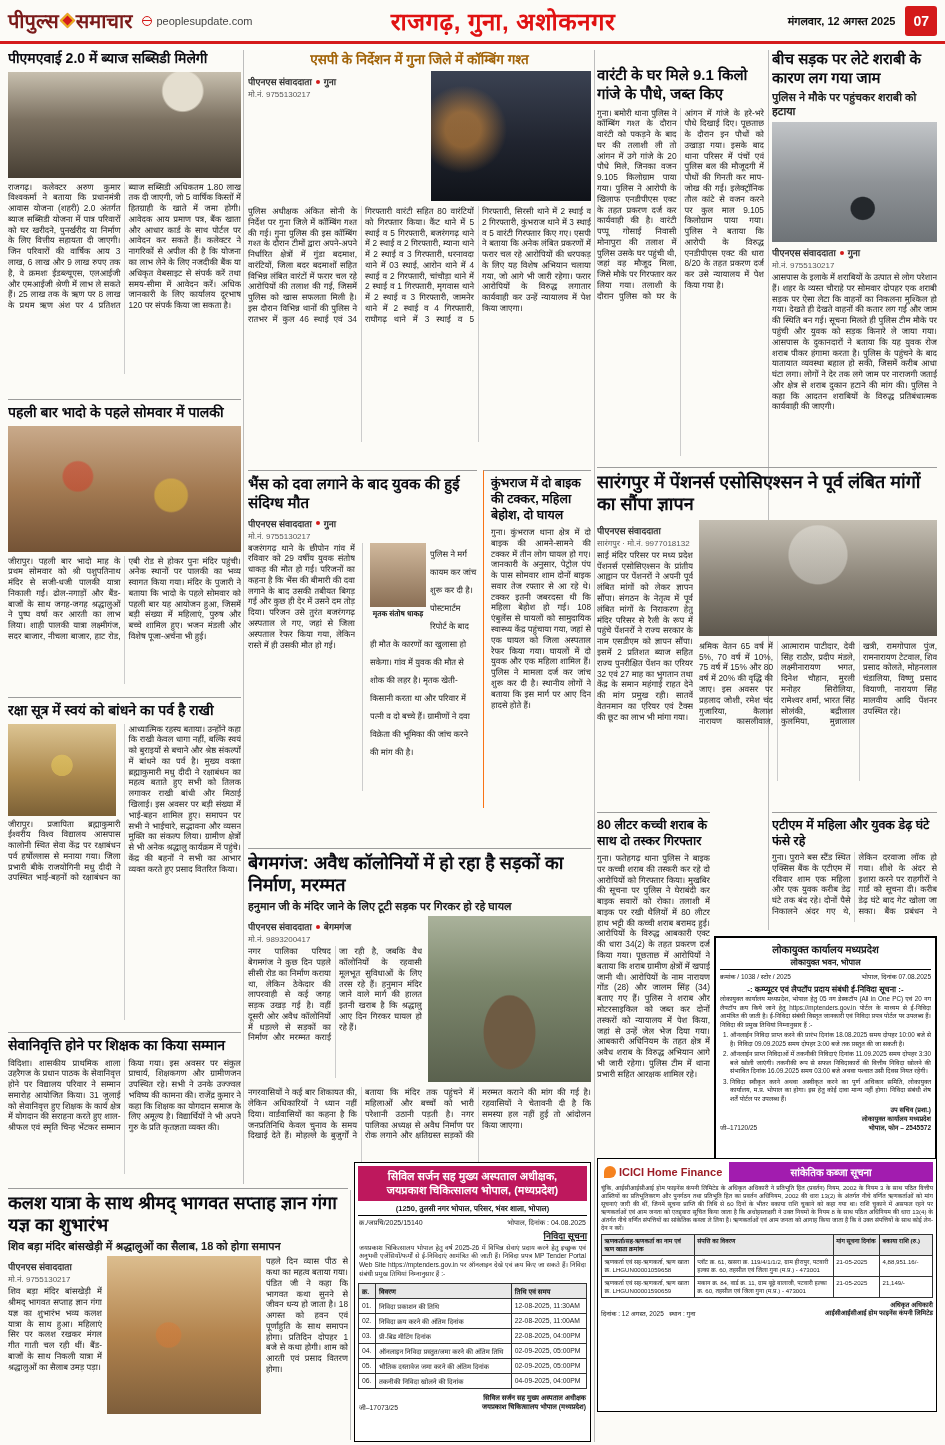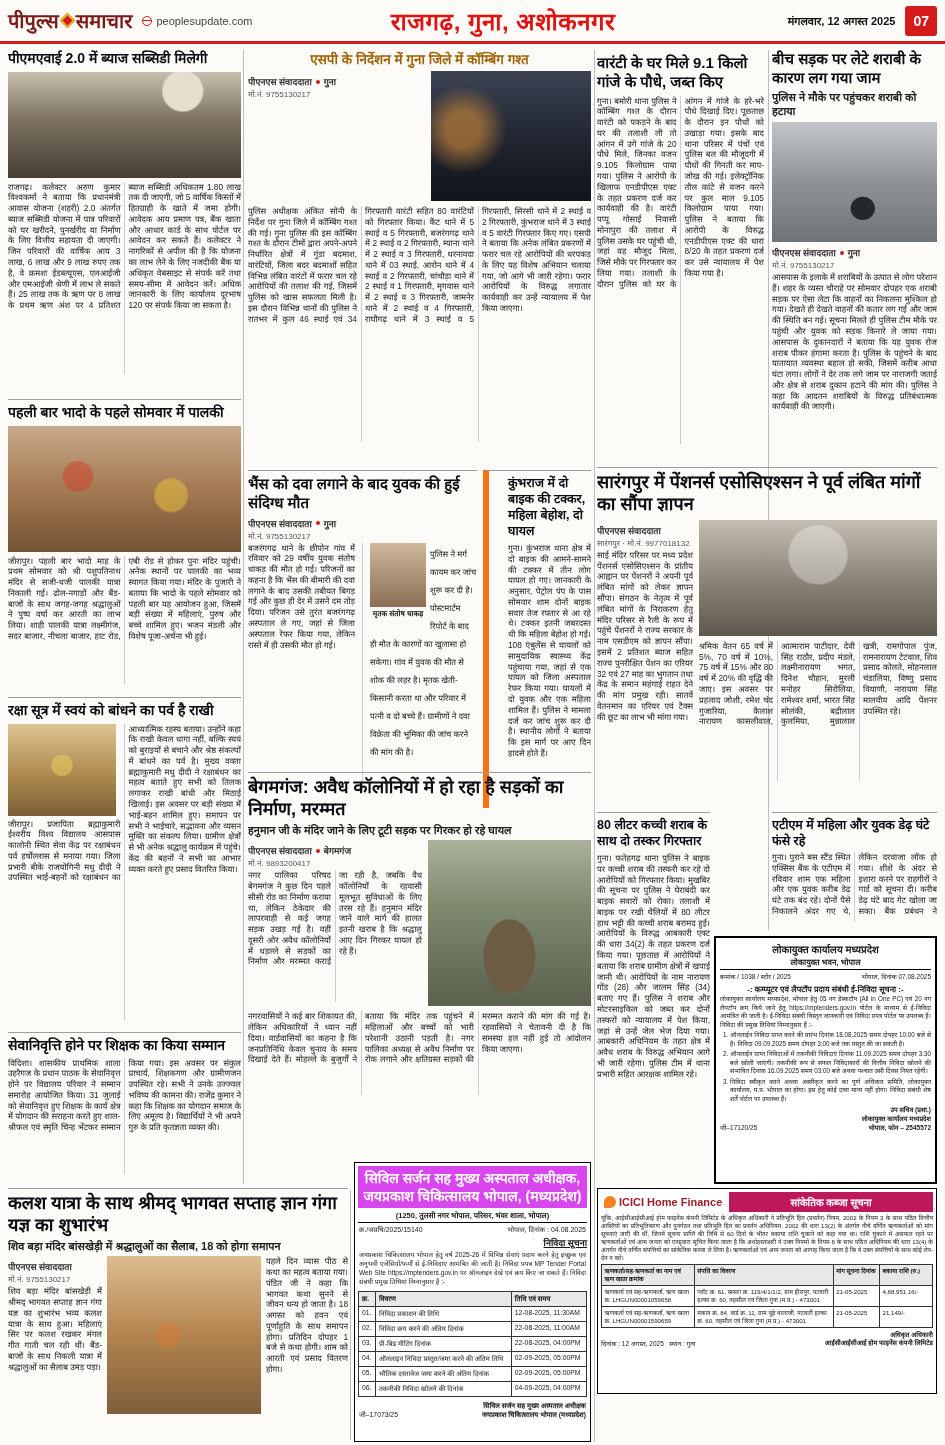--- a/index.html
+++ b/index.html
@@ -45,21 +45,21 @@
   .ph-palki    { background:radial-gradient(circle at 30% 40%, rgba(210,60,40,.5) 0 8%, rgba(0,0,0,0) 9%),radial-gradient(circle at 70% 55%, rgba(230,190,60,.55) 0 9%, rgba(0,0,0,0) 10%),linear-gradient(180deg,#c9aa8b 0%,#a37a52 50%,#745336 100%); }
   .ph-portrait { background:linear-gradient(180deg,#d0b89c 0%,#8a6f55 100%); }
   .ph-rakhi    { background:radial-gradient(circle at 50% 45%, rgba(240,210,90,.5) 0 14%, rgba(0,0,0,0) 15%),linear-gradient(180deg,#dcc492 0%,#ad8a4f 55%,#7b6036 100%); }
   .ph-road     { background:radial-gradient(ellipse at 50% 70%, #6e5b43 0 22%, rgba(0,0,0,0) 23%),linear-gradient(180deg,#aab29b 0%,#7e896e 40%,#5a614e 100%); }
   .ph-pension  { background:radial-gradient(circle at 50% 30%, rgba(250,250,245,.35) 0 20%, rgba(0,0,0,0) 21%),linear-gradient(180deg,#c4beb2 0%,#8d867a 50%,#5d574d 100%); }
   .ph-bhagwat  { background:radial-gradient(circle at 40% 50%, rgba(220,120,50,.45) 0 10%, rgba(0,0,0,0) 11%),linear-gradient(180deg,#dcbd8e 0%,#b3844e 50%,#7e5e3b 100%); }
   .wrap-photo { float:left; margin:0 5px 3px 0; }
 
   
   .notice-box { border:1.5px solid #000; background:#fff; padding:3px; font-size:7px; }
-  .tnd-head { background:#d946ef; color:#fff; text-align:center; font-weight:700; font-size:14px; line-height:1.3; padding:3px 2px; }
+  .tnd-head { background:#be185d; color:#fff; text-align:center; font-weight:700; font-size:11px; line-height:1.3; padding:3px 2px; }
   .tnd-addr { text-align:center; font-size:7.5px; font-weight:700; padding:2px 0; border-bottom:1px solid #000; }
   .tnd-ref { display:flex; justify-content:space-between; font-size:7px; padding:2px 1px; }
   .tnd-title { text-align:right; font-weight:700; font-size:9px; text-decoration:underline; }
   .tnd-intro { font-size:6.6px; line-height:1.35; text-align:justify; padding:2px 1px; }
   .tnd-table { width:100%; border-collapse:collapse; font-size:6.8px; margin-top:2px; }
   .tnd-table th,.tnd-table td { border:1px solid #333; padding:2.5px 3px; text-align:left; vertical-align:top; }
   .tnd-table th { background:#e8e8e8; font-weight:700; }
   .tnd-foot { display:flex; justify-content:space-between; align-items:flex-end; font-size:6.8px; padding:4px 1px 0; }
   .tnd-sign { text-align:right; font-weight:700; line-height:1.35; }
 
@@ -71,21 +71,21 @@
   .lk-body { font-size:6.3px; line-height:1.35; text-align:justify; margin-top:1px; }
   .lk-points { margin:2px 0 0 10px; font-size:6.3px; line-height:1.35; text-align:justify; }
   .lk-points li { margin-bottom:2px; }
   .lk-foot { display:flex; justify-content:space-between; align-items:flex-end; font-size:6.5px; margin-top:3px; }
   .lk-sign { text-align:right; font-weight:700; line-height:1.35; }
 
   .icici-box { border:1.5px solid #000; background:#fff; padding:3px; }
   .ic-head { display:flex; gap:4px; align-items:stretch; }
   .ic-brand { display:flex; align-items:center; gap:3px; font-weight:700; font-size:11px; color:#9c1d26; white-space:nowrap; padding:0 3px; }
   .ic-sym { width:12px; height:12px; background:#f58220; border-radius:50% 50% 50% 0; display:inline-block; }
-  .ic-bar { flex:1; background:#be185d; color:#fff; font-weight:700; font-size:10px; text-align:center; padding:3px 0; }
+  .ic-bar { flex:1; background:#a21caf; color:#fff; font-weight:700; font-size:10px; text-align:center; padding:3px 0; }
   .ic-intro { font-size:6.1px; line-height:1.32; text-align:justify; padding:2px 0; }
   .ic-table { width:100%; border-collapse:collapse; font-size:6.1px; }
   .ic-table th,.ic-table td { border:1px solid #333; padding:2px 2.5px; vertical-align:top; text-align:left; line-height:1.3; }
   .ic-table th { background:#e8e8e8; font-weight:700; }
   .ic-foot { display:flex; justify-content:space-between; align-items:flex-end; font-size:6.5px; margin-top:3px; }
   .ic-sign { text-align:right; font-weight:700; line-height:1.35; }
 </style>
 </head>
 <body>
 
@@ -181,26 +181,26 @@
       <div style="flex:1;border-left:1px solid #ccc;padding-left:7px;height:248px;overflow:hidden">
         <figure style="float:left;width:56px;margin:0 4px 2px 0">
           <div class="photo ph-portrait" style="height:64px"></div>
           <figcaption class="caption">मृतक संतोष धाकड़</figcaption>
         </figure>
         <span class="body">पुलिस ने मर्ग कायम कर जांच शुरू कर दी है। पोस्टमार्टम रिपोर्ट के बाद ही मौत के कारणों का खुलासा हो सकेगा। गांव में युवक की मौत से शोक की लहर है। मृतक खेती-किसानी करता था और परिवार में पत्नी व दो बच्चे हैं। ग्रामीणों ने दवा विक्रेता की भूमिका की जांच करने की मांग की है।</span>
       </div>
     </div>
   </section>
 
-  <section class="blk rule-top" style="left:483px;top:470px;width:108px;height:338px;border-left:6px solid #f97316;padding-left:19px">
+  <section class="blk rule-top" style="left:483px;top:470px;width:108px;height:338px;border-left:1px solid #f97316;padding-left:7px">
     <h2 class="hl-sm">कुंभराज में दो बाइक की टक्कर, महिला बेहोश, दो घायल</h2>
     <div class="body" style="margin-top:4px;height:270px">गुना। कुंभराज थाना क्षेत्र में दो बाइक की आमने-सामने की टक्कर में तीन लोग घायल हो गए। जानकारी के अनुसार, पेट्रोल पंप के पास सोमवार शाम दोनों बाइक सवार तेज रफ्तार से आ रहे थे। टक्कर इतनी जबरदस्त थी कि महिला बेहोश हो गई। 108 एंबुलेंस से घायलों को सामुदायिक स्वास्थ्य केंद्र पहुंचाया गया, जहां से एक घायल को जिला अस्पताल रेफर किया गया। घायलों में दो युवक और एक महिला शामिल हैं। पुलिस ने मामला दर्ज कर जांच शुरू कर दी है। स्थानीय लोगों ने बताया कि इस मार्ग पर आए दिन हादसे होते हैं।</div>
   </section>
 
-  <section class="blk rule-top" style="left:248px;top:772px;width:343px;height:346px">
+  <section class="blk rule-top" style="left:248px;top:848px;width:343px;height:346px">
     <h2 class="hl-lg">बेगमगंज: अवैध कॉलोनियों में हो रहा है सड़कों का निर्माण, मरम्मत</h2>
     <div class="subhead">हनुमान जी के मंदिर जाने के लिए टूटी सड़क पर गिरकर हो रहे घायल</div>
     <div style="display:flex;gap:6px;margin-top:3px">
       <div style="flex:1">
         <div class="byline">
           <span>पीएनएस संवाददाता</span>
           <span class="dot"></span>
           <span>बेगमगंज</span>
         </div>
         <div class="phone">मो.नं. 9893200417</div>
@@ -266,21 +266,21 @@
     </table>
     <div class="tnd-foot">
       <span>जी–17073/25</span>
       <span class="tnd-sign">
         <div>सिविल सर्जन सह मुख्य अस्पताल अधीक्षक</div>
         <div>जयप्रकाश चिकित्सालय भोपाल (मध्यप्रदेश)</div>
       </span>
     </div>
   </section>
 
-  <section class="blk" style="left:597px;top:54px;width:167px;height:413px">
+  <section class="blk" style="left:597px;top:66px;width:167px;height:413px">
     <h2 class="hl-md2">वारंटी के घर मिले 9.1 किलो गांजे के पौधे, जब्त किए</h2>
     <div class="body cols-2" style="height:348px;margin-top:4px">गुना। बमोरी थाना पुलिस ने कॉम्बिंग गश्त के दौरान वारंटी को पकड़ने के बाद घर की तलाशी ली तो आंगन में उगे गांजे के 20 पौधे मिले, जिनका वजन 9.105 किलोग्राम पाया गया। पुलिस ने आरोपी के खिलाफ एनडीपीएस एक्ट के तहत प्रकरण दर्ज कर कार्यवाही की है। वारंटी पप्पू गोसाई निवासी मोनापुरा की तलाश में पुलिस उसके घर पहुंची थी, जहां वह मौजूद मिला, जिसे मौके पर गिरफ्तार कर लिया गया। तलाशी के दौरान पुलिस को घर के आंगन में गांजे के हरे-भरे पौधे दिखाई दिए। पूछताछ के दौरान इन पौधों को उखाड़ा गया। इसके बाद थाना परिसर में पंचों एवं पुलिस बल की मौजूदगी में पौधों की गिनती कर माप-जोख की गई। इलेक्ट्रॉनिक तौल कांटे से वजन करने पर कुल माल 9.105 किलोग्राम पाया गया। पुलिस ने बताया कि आरोपी के विरुद्ध एनडीपीएस एक्ट की धारा 8/20 के तहत प्रकरण दर्ज कर उसे न्यायालय में पेश किया गया है।</div>
   </section>
 
   <section class="blk rule-top" style="left:597px;top:467px;width:340px;height:341px">
     <h2 class="hl-lg">सारंगपुर में पेंशनर्स एसोसिएश्सन ने पूर्व लंबित मांगों का सौंपा ज्ञापन</h2>
     <div style="display:flex;gap:6px;margin-top:4px">
       <div style="width:96px;flex:none">
         <div class="byline">
           <span>पीएनएस संवाददाता</span>
@@ -338,21 +338,21 @@
     <div class="lk-foot">
       <span>जी–17120/25</span>
       <span class="lk-sign">
         <div>उप सचिव (प्रशा.)</div>
         <div>लोकायुक्त कार्यालय मध्यप्रदेश</div>
         <div>भोपाल, फोन – 2545572</div>
       </span>
     </div>
   </section>
 
-  <section class="blk icici-box" style="left:597px;top:1188px;width:340px;height:206px">
+  <section class="blk icici-box" style="left:597px;top:1158px;width:340px;height:254px">
     <div class="ic-head">
       <div class="ic-brand">
         <span class="ic-sym"></span>
         <span>ICICI Home Finance</span>
       </div>
       <div class="ic-bar">सांकेतिक कब्जा सूचना</div>
     </div>
     <div class="ic-intro">चूंकि, आईसीआईसीआई होम फाइनेंस कंपनी लिमिटेड के अधिकृत अधिकारी ने प्रतिभूति हित (प्रवर्तन) नियम, 2002 के नियम 3 के साथ पठित वित्तीय आस्तियों का प्रतिभूतिकरण और पुनर्गठन तथा प्रतिभूति हित का प्रवर्तन अधिनियम, 2002 की धारा 13(2) के अंतर्गत नीचे वर्णित ऋणकर्ताओं को मांग सूचनाएं जारी की थीं, जिनमें सूचना प्राप्ति की तिथि से 60 दिनों के भीतर बकाया राशि चुकाने को कहा गया था। राशि चुकाने में असफल रहने पर ऋणकर्ताओं एवं आम जनता को एतद्द्वारा सूचित किया जाता है कि अधोहस्ताक्षरी ने उक्त नियमों के नियम 8 के साथ पठित अधिनियम की धारा 13(4) के अंतर्गत नीचे वर्णित संपत्तियों का सांकेतिक कब्जा ले लिया है। ऋणकर्ताओं एवं आम जनता को आगाह किया जाता है कि वे उक्त संपत्तियों के साथ कोई लेन-देन न करें।</div>
     <table class="ic-table">
       <thead>

